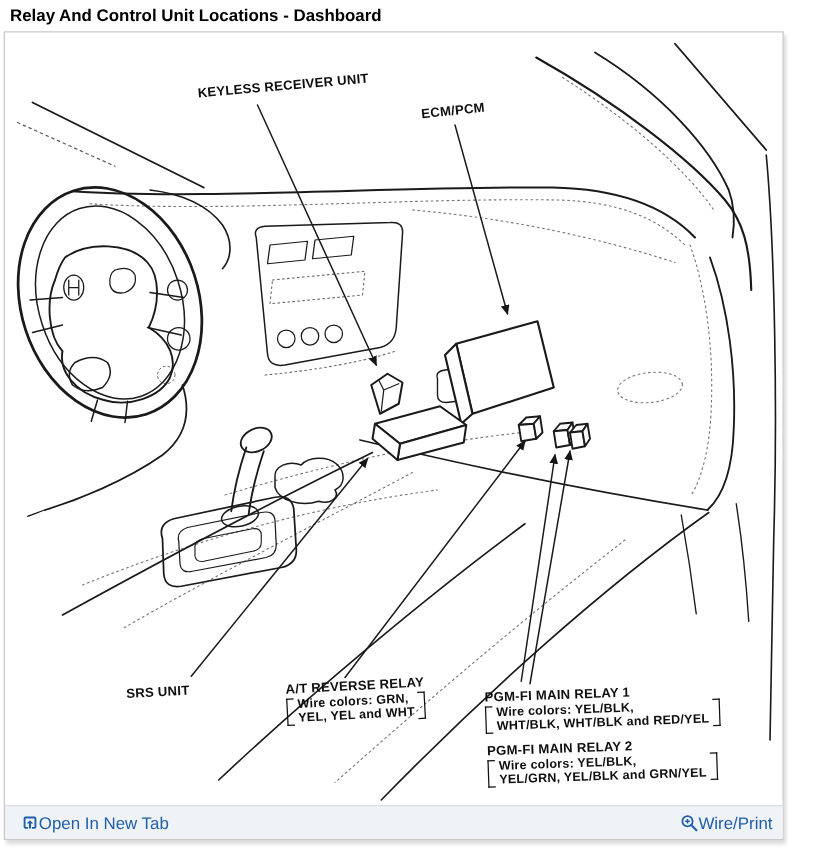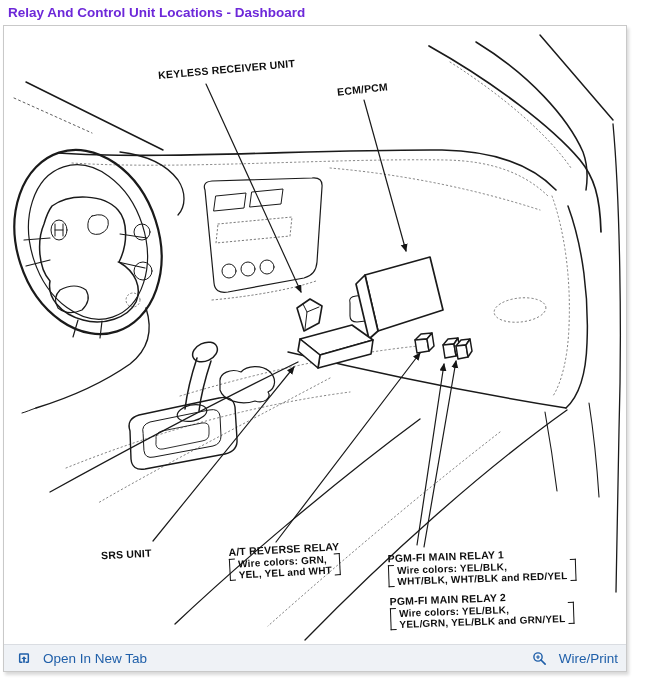--- a/index.html
+++ b/index.html
@@ -1,24 +1,24 @@
 <!DOCTYPE html>
 <html><head>
 <meta charset="utf-8">
 <style>
   html,body{margin:0;padding:0;background:#ffffff;}
   .page{position:relative;width:664px;height:688px;background:#ffffff;overflow:hidden;
         font-family:"Liberation Sans",sans-serif;}
-  .page-title{position:absolute;left:8px;top:5px;font-size:13.5px;font-weight:600;color:#6d28d9;}
+  .page-title{position:absolute;left:8px;top:5px;font-size:13.5px;font-weight:600;color:#000000;}
   .panel{position:absolute;left:3px;top:25px;width:624px;height:647px;border:1px solid #c9c9c9;
          background:#ffffff;box-sizing:border-box;box-shadow:2px 3px 3px rgba(0,0,0,0.15);}
   .footer{position:absolute;left:0;bottom:0;width:100%;height:27px;background:#eff2f6;
           border-top:1px solid #dadde2;display:flex;align-items:center;
           justify-content:space-between;padding:0 8px 0 13px;box-sizing:border-box;}
-  .link{display:flex;align-items:center;gap:12px;color:#1f5fa9;font-size:13.5px;
+  .link{display:flex;align-items:center;gap:0;color:#1f5fa9;font-size:13.5px;
         text-decoration:none;cursor:pointer;}
   .link svg{display:block;}
   .art{position:absolute;left:0;top:0;width:664px;height:688px;pointer-events:none;}
   .art svg{position:absolute;left:0;top:0;}
   .dlabel{position:absolute;color:#0e0e0e;font-weight:700;font-size:10.5px;
           letter-spacing:0.2px;white-space:nowrap;line-height:12px;}
   .wire-row{display:flex;align-items:stretch;gap:3px;margin-top:1px;}
   .wire-lines{font-weight:600;font-size:10px;letter-spacing:0.2px;line-height:11px;}
   .brk{width:5px;}
   .brk.l{border:1.6px solid #111;border-right:none;}

